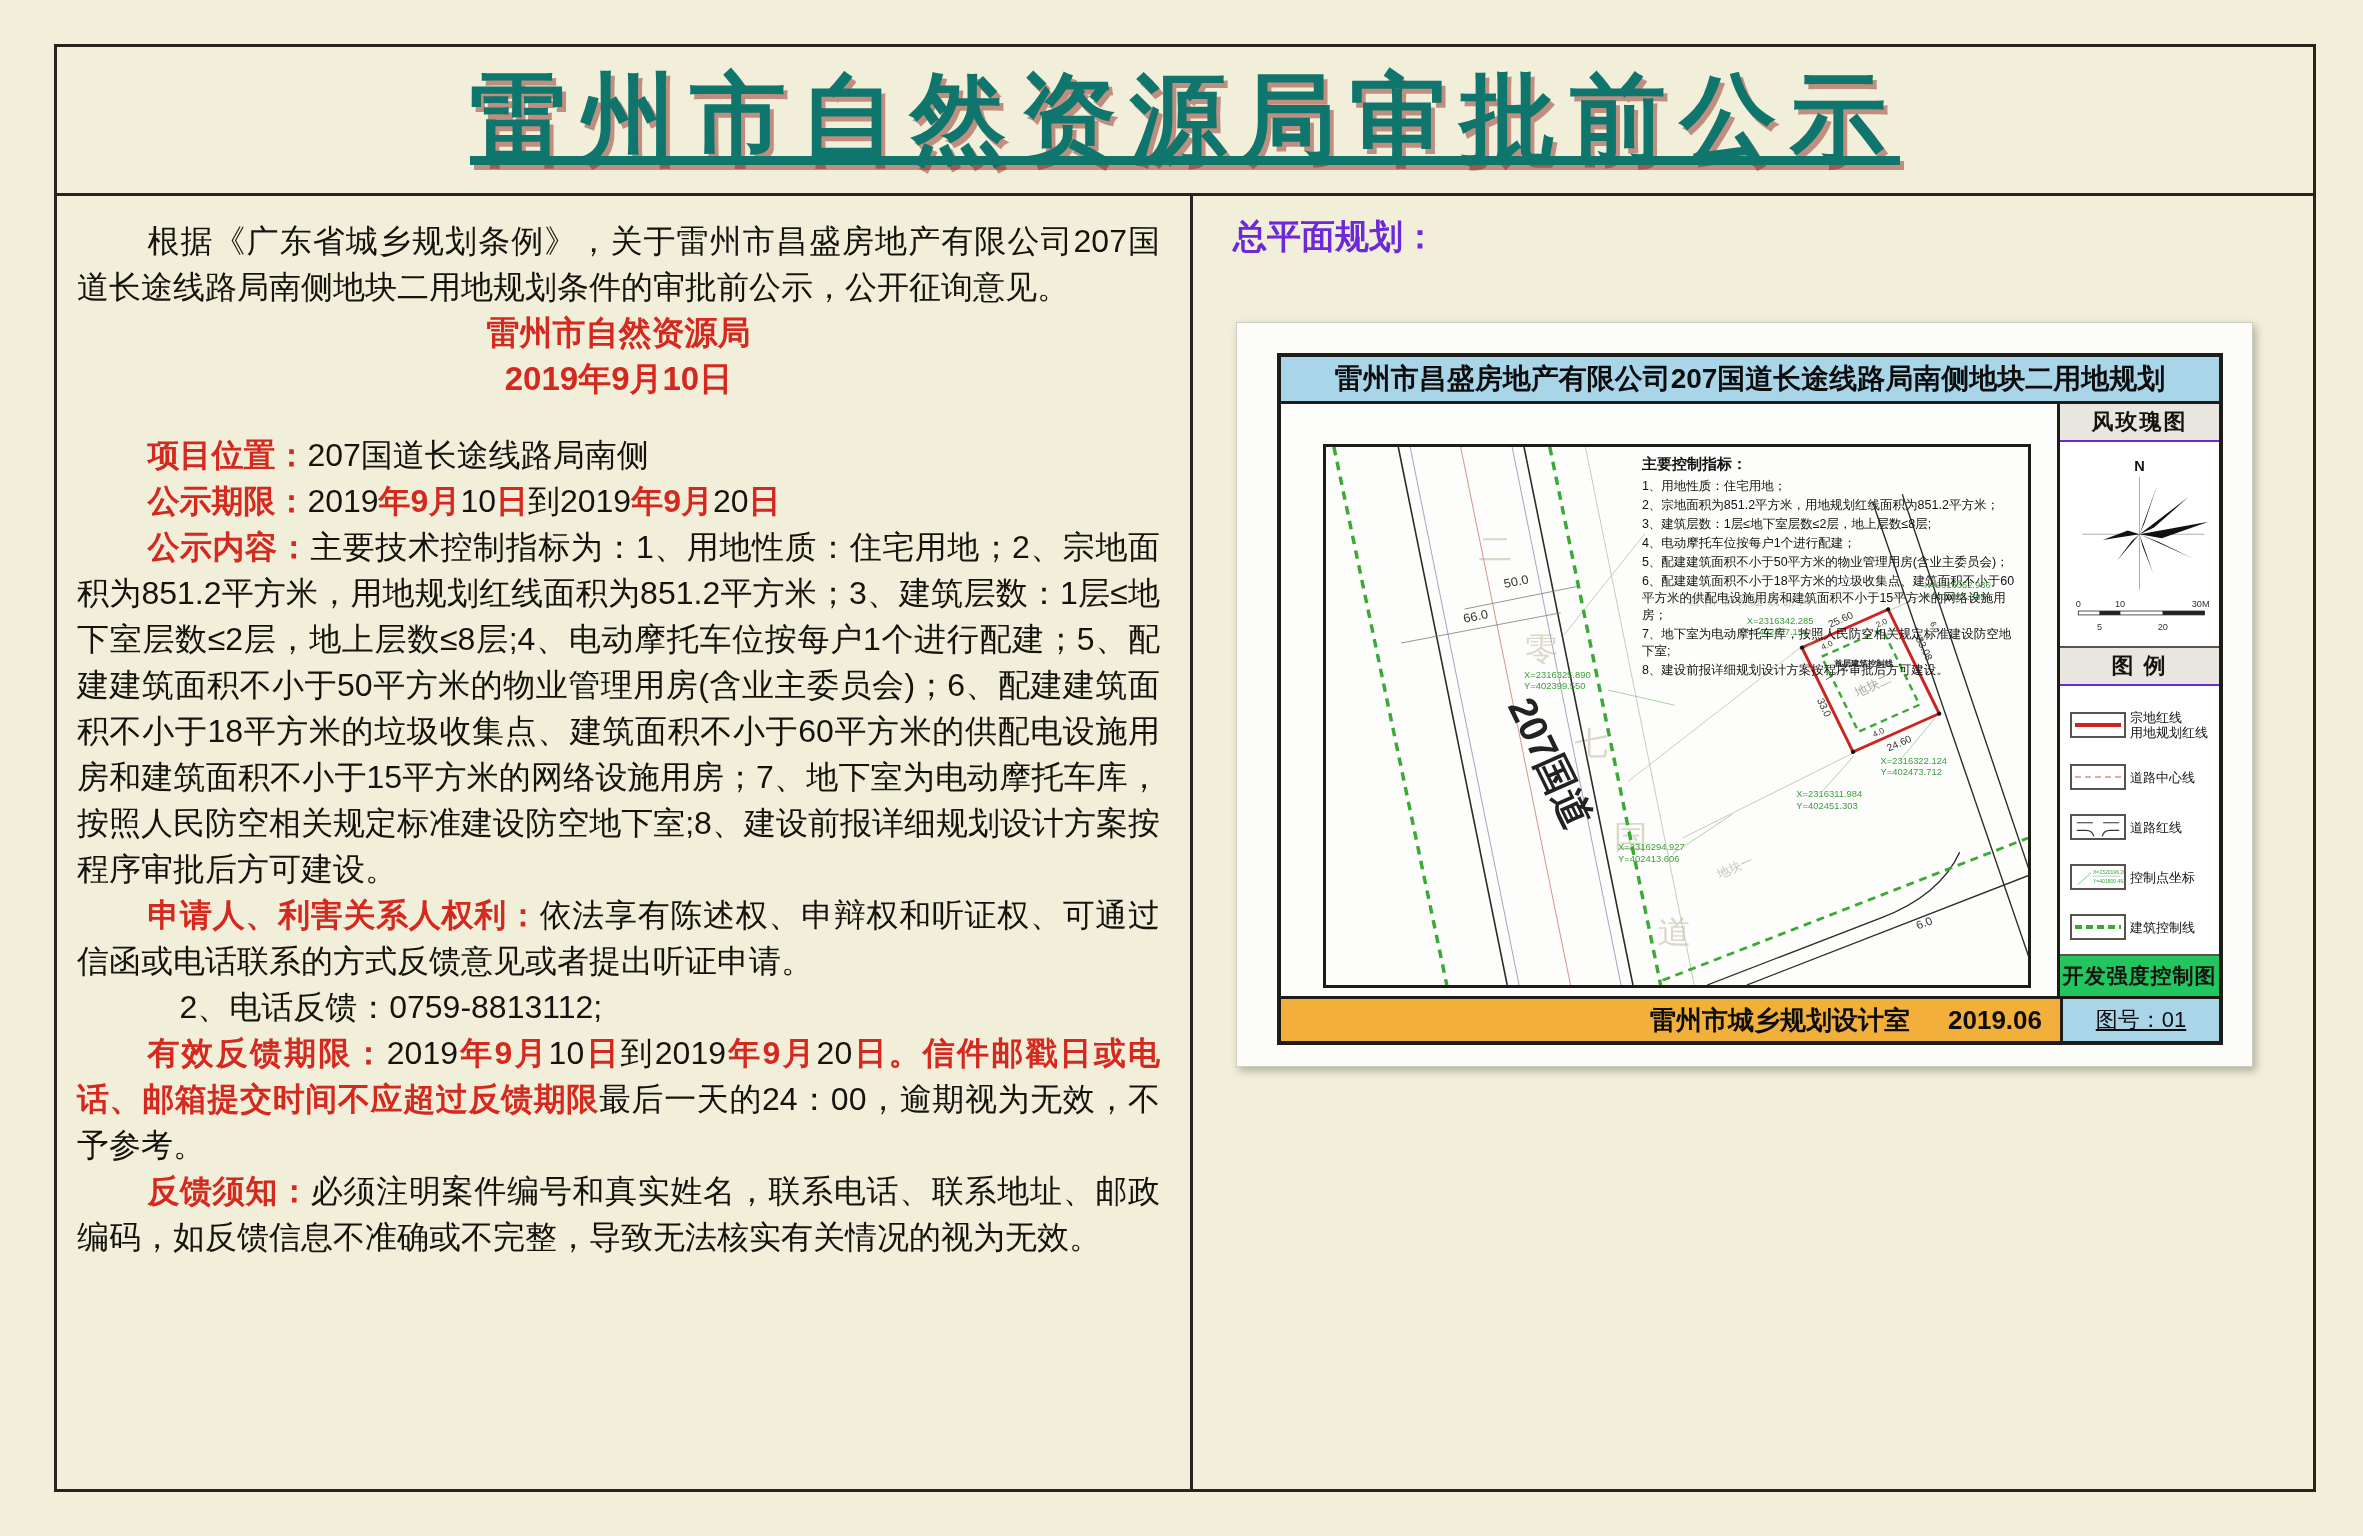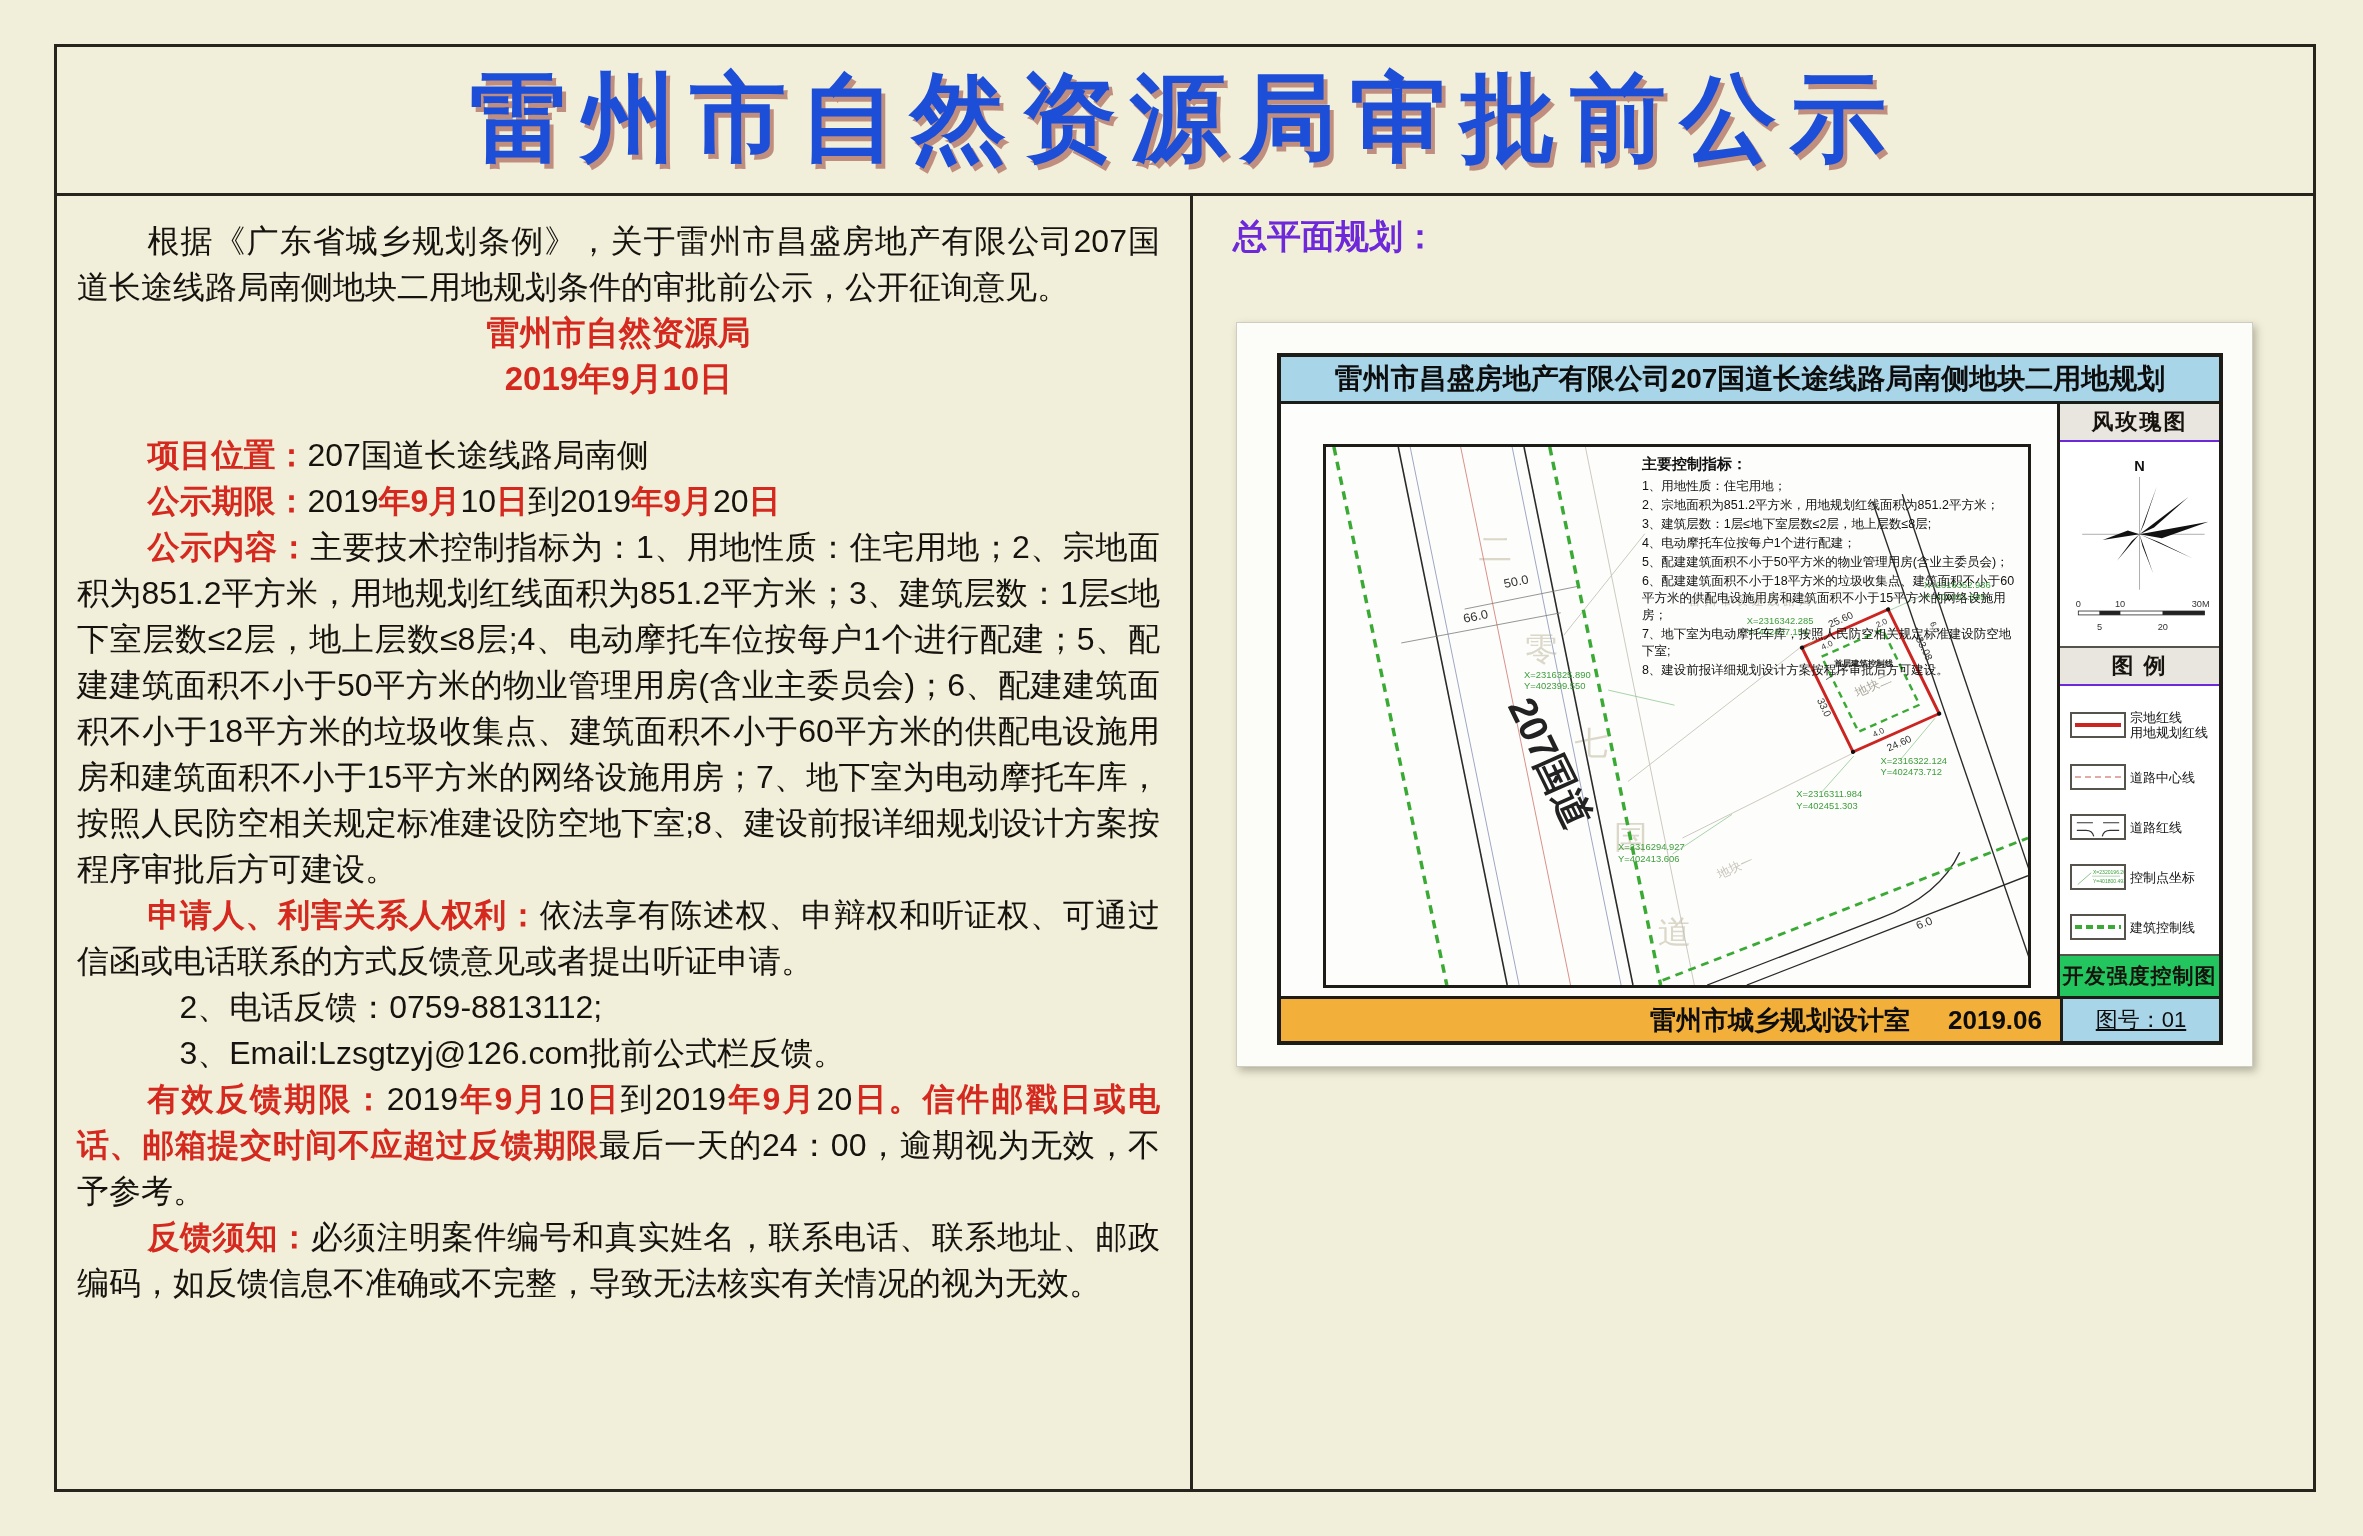--- a/index.html
+++ b/index.html
@@ -12,23 +12,24 @@
   .frame{
     position:absolute;left:54px;top:44px;width:2262px;height:1448px;
     border:3px solid #26241c;box-sizing:border-box;
     display:flex;flex-direction:column;
   }
   .title-row{
     height:146px;flex:none;border-bottom:3px solid #26241c;
     display:flex;align-items:center;justify-content:center;
   }
   .title-row h1{
-    margin:0;font-size:96px;font-weight:bold;color:#1d4ed8;
+    margin:0;font-size:96px;font-weight:bold;color:#0f766e;
     letter-spacing:14px;white-space:nowrap;
     text-shadow:4px 5px 0 rgba(130,25,15,.45);
+    text-decoration:underline;
   }
   .content{flex:1;display:flex;min-height:0;}
   .left-col{
     width:1136px;flex:none;border-right:3px solid #26241c;box-sizing:border-box;
     padding:22px 30px 0 20px;overflow:hidden;
     font-size:32px;line-height:46px;text-align:justify;
   }
   .para{margin:0;}
   .para.indent{text-indent:2.2em;}
   .para.indent3{text-indent:3.2em;text-align:left;}
@@ -120,21 +121,20 @@
   <div class="content">
     <div class="left-col" id="notice-body">
         <p class="para indent"><span class="seg-k">根据《广东省城乡规划条例》，关于雷州市昌盛房地产有限公司207国道长途线路局南侧地块二用地规划条件的审批前公示，公开征询意见。</span></p>
         <p class="para center"><span class="seg-r">雷州市自然资源局</span></p>
         <p class="para center"><span class="seg-r">2019年9月10日</span></p>
         <p class="para indent gap"><span class="seg-r">项目位置：</span><span class="seg-k">207国道长途线路局南侧</span></p>
         <p class="para indent"><span class="seg-r">公示期限：</span><span class="seg-k">2019</span><span class="seg-r">年9月</span><span class="seg-k">10</span><span class="seg-r">日</span><span class="seg-k">到2019</span><span class="seg-r">年9月</span><span class="seg-k">20</span><span class="seg-r">日</span></p>
         <p class="para indent"><span class="seg-r">公示内容：</span><span class="seg-k">主要技术控制指标为：1、用地性质：住宅用地；2、宗地面积为851.2平方米，用地规划红线面积为851.2平方米；3、建筑层数：1层≤地下室层数≤2层，地上层数≤8层;4、电动摩托车位按每户1个进行配建；5、配建建筑面积不小于50平方米的物业管理用房(含业主委员会)；6、配建建筑面积不小于18平方米的垃圾收集点、建筑面积不小于60平方米的供配电设施用房和建筑面积不小于15平方米的网络设施用房；7、地下室为电动摩托车库，按照人民防空相关规定标准建设防空地下室;8、建设前报详细规划设计方案按程序审批后方可建设。</span></p>
         <p class="para indent"><span class="seg-r">申请人、利害关系人权利：</span><span class="seg-k">依法享有陈述权、申辩权和听证权、可通过信函或电话联系的方式反馈意见或者提出听证申请。</span></p>
         <p class="para indent3"><span class="seg-k">2、电话反馈：0759-8813112;</span></p>
-        <p class="para indent3"><span class="seg-k">3、Email:Lzsgtzyj@126.com批前公式栏反馈。</span></p>
         <p class="para indent"><span class="seg-r">有效反馈期限：</span><span class="seg-k">2019</span><span class="seg-r">年9月</span><span class="seg-k">10</span><span class="seg-r">日</span><span class="seg-k">到2019</span><span class="seg-r">年9月</span><span class="seg-k">20</span><span class="seg-r">日。信件邮戳日或电话、邮箱提交时间不应超过反馈期限</span><span class="seg-k">最后一天的24：00，逾期视为无效，不予参考。</span></p>
         <p class="para indent"><span class="seg-r">反馈须知：</span><span class="seg-k">必须注明案件编号和真实姓名，联系电话、联系地址、邮政编码，如反馈信息不准确或不完整，导致无法核实有关情况的视为无效。</span></p>
       </div>
     <div class="right-col">
       <div class="plan-heading">总平面规划：</div>
       <div class="map-card">
         <div class="sheet">
           <div class="sheet-title">雷州市昌盛房地产有限公司207国道长途线路局南侧地块二用地规划</div>
           <div class="sheet-body">
             <div class="drawing">

